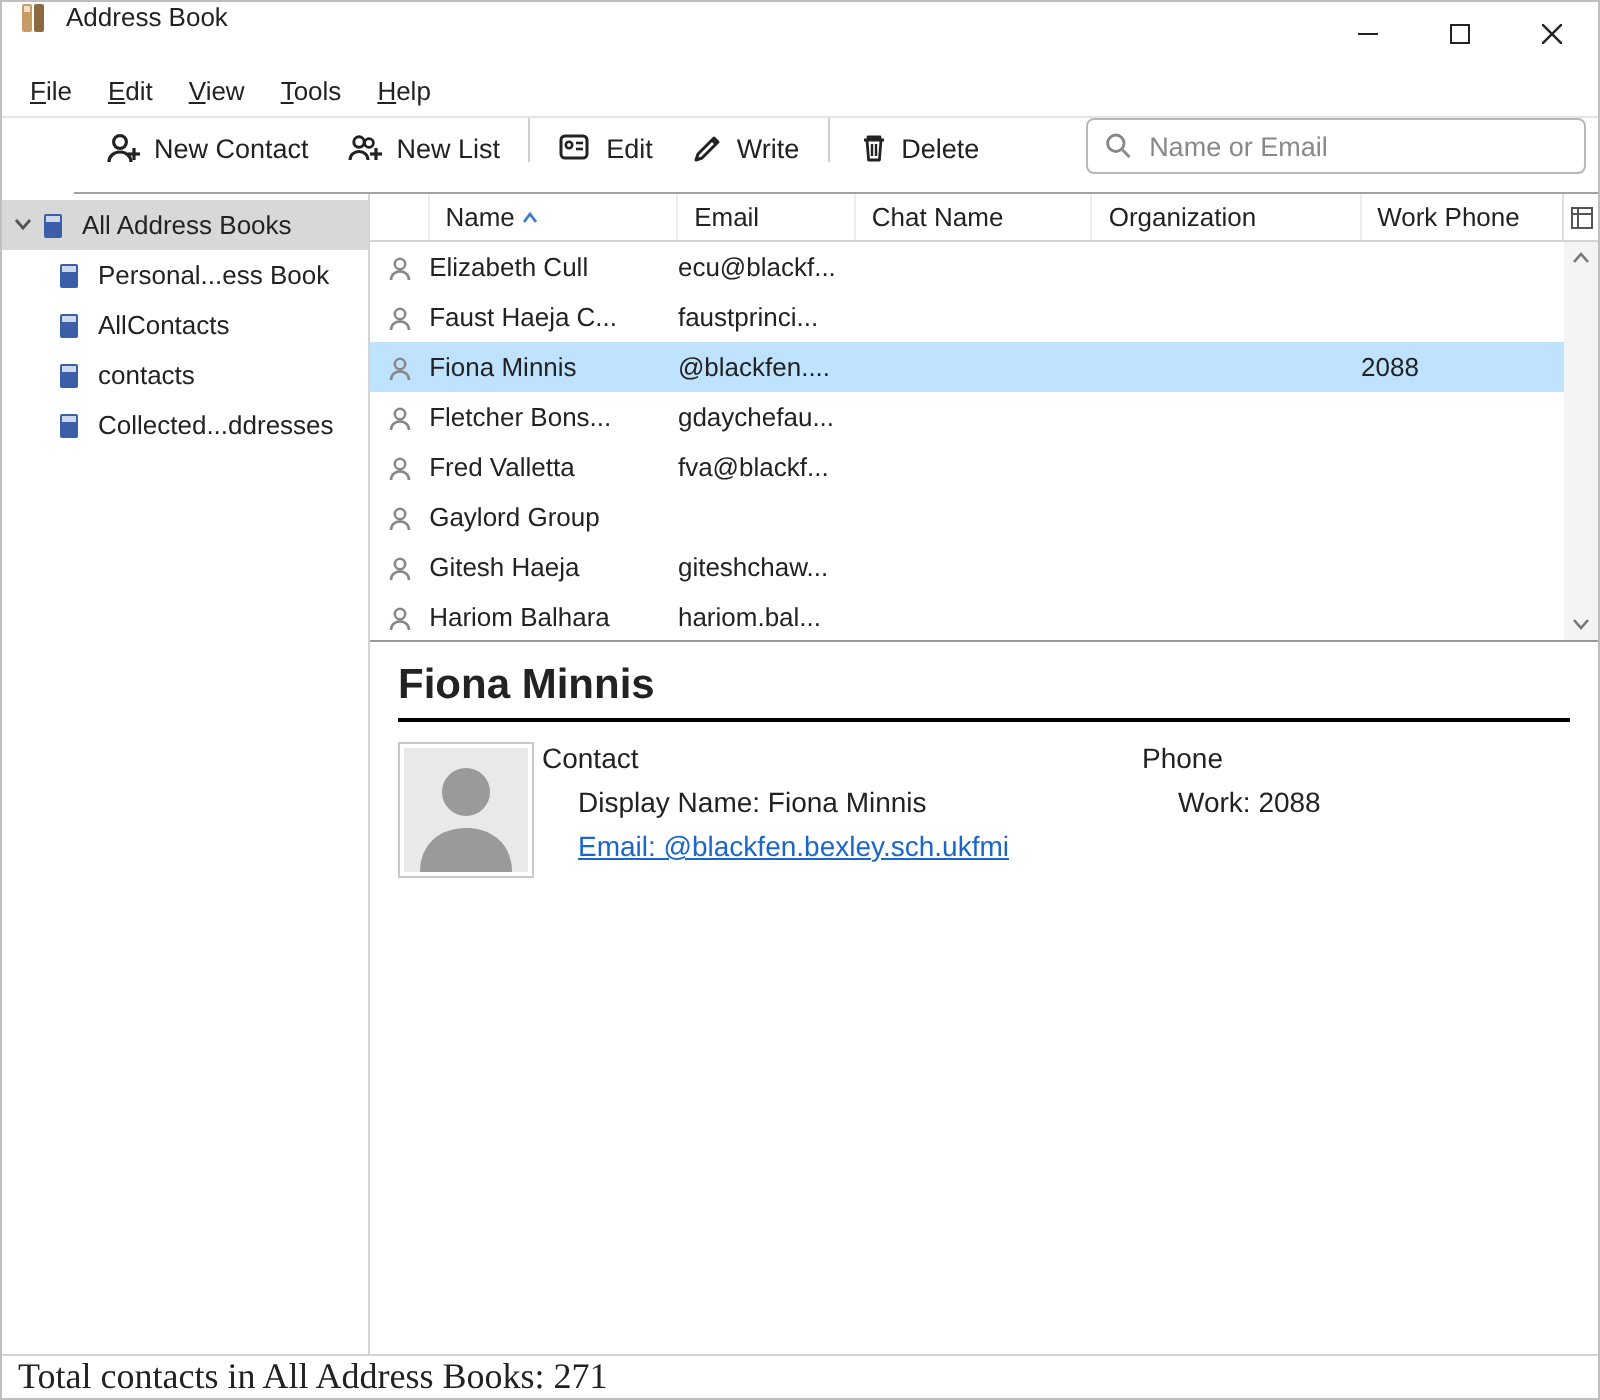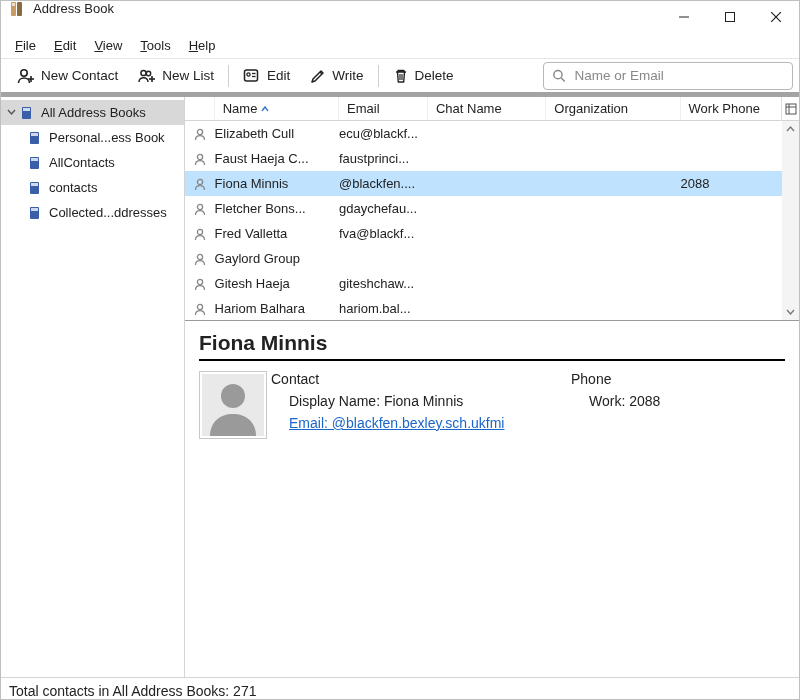--- a/index.html
+++ b/index.html
@@ -10,21 +10,21 @@
   .titlebar .app-icon { width:16px; height:16px; margin-right:8px; }
   .titlebar .title { flex:0 0 auto; font-size:13px; }
   .titlebar .spacer { flex:1; }
   .winbtn { width:46px; height:32px; display:flex; align-items:center; justify-content:center; }
   .winbtn svg { display:block; }
   
   .menubar { height:26px; display:flex; align-items:center; padding:0 6px; gap:2px; border-bottom:1px solid #e5e5e5;}
   .menuitem { padding:2px 8px; font-size:13px; }
   .menuitem span.ul { text-decoration:underline; }
   
-  .toolbar { height:38px; display:flex; align-items:center; padding:0 6px; gap:0; border-bottom:5px solid #a3a3a3;}
+  .toolbar { height:38px; display:flex; align-items:flex-start; padding:0 6px; gap:0; border-bottom:1px solid #a3a3a3;margin-left:36px;}
   .tbtn { display:flex; align-items:center; gap:6px; padding:4px 10px; font-size:13.5px; height:30px;}
   .tbtn svg { flex:0 0 auto; }
   .tsep { width:1px; height:22px; background:#cfcfcf; margin:0 4px;}
   .toolbar .spacer { flex:1; }
   .searchwrap { display:flex; align-items:center; border:1px solid #b8b8b8; border-radius:4px; height:28px; width:250px; padding:0 8px; gap:6px;}
   .searchwrap input { border:none; outline:none; font-size:13.5px; width:100%; color:#c2410c; background:transparent;}
   .searchwrap input::placeholder { color:#888; }
   
   .main { flex:1; display:flex; min-height:0; }
   .sidebar { width:184px; border-right:1px solid #d4d4d4; padding-top:3px; overflow:hidden;}
@@ -53,21 +53,21 @@
   .dbody { display:flex; gap:4px;}
   .avatar { width:68px; height:68px; border:1px solid #c8c8c8; padding:2px; background:#fff; display:flex; align-items:center; justify-content:center;}
   .avatar .inner { width:62px; height:62px; background:#e9e9e9; display:flex; align-items:flex-end; justify-content:center; overflow:hidden;}
   .dgrid { flex:1; display:flex;}
   .dcol { display:flex; flex-direction:column; gap:6px;}
   .dcol.c1 { width:300px;}
   .dcol .hdr { font-size:14px;}
   .dcol .line { font-size:14px; padding-left:18px;}
   .dcol a { color:#1a66c9; text-decoration:underline;}
   
-  .statusbar { height:22px; border-top:1px solid #d4d4d4; display:flex; align-items:flex-end; padding:0 8px; font-size:14px;}
+  .statusbar { height:22px; border-top:1px solid #d4d4d4; display:flex; align-items:flex-end; padding:0 8px; font-size:18px;font-family:Liberation Serif, serif;}
   
   .w-name { width:126px;}
   .w-email { width:90px;}
   .w-chat { width:120px;}
   .w-org { width:136px;}
   .w-phone { width:120px;}
 </style>
 </head>
 <body>
 

